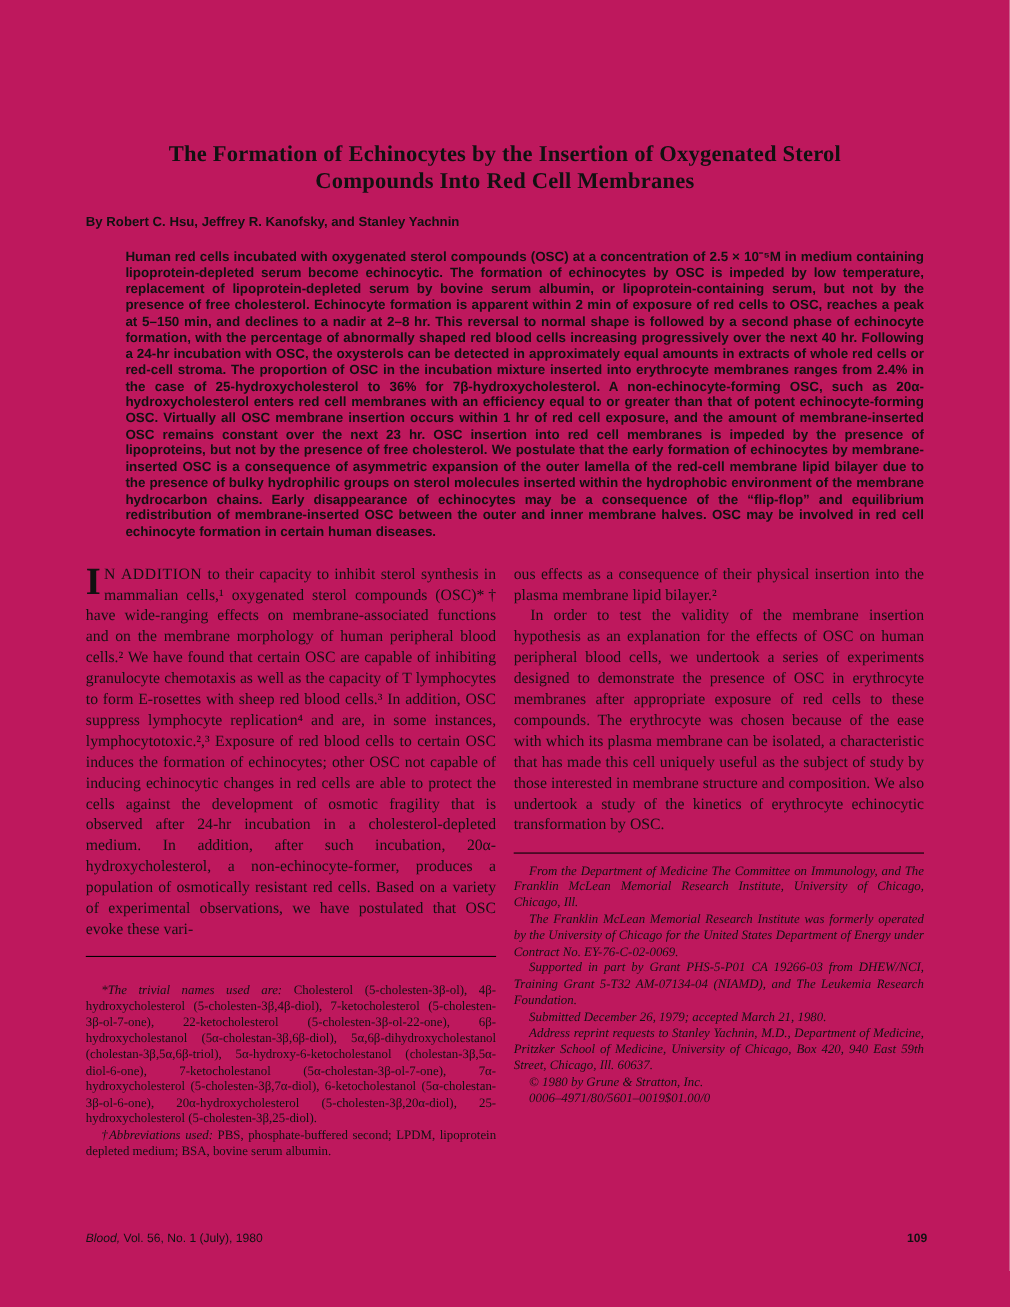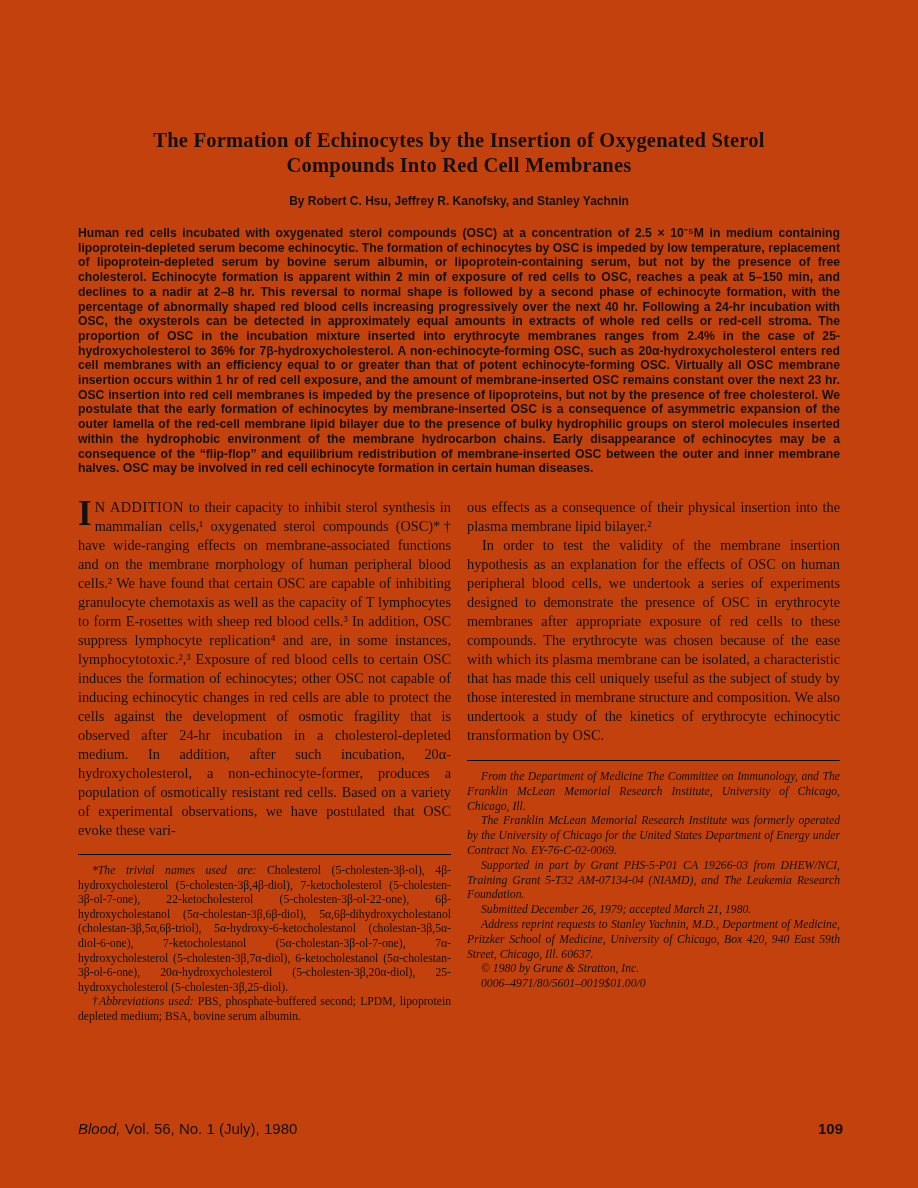--- a/index.html
+++ b/index.html
@@ -1,51 +1,51 @@
 <!DOCTYPE html>
 <html><head>
 <meta charset="utf-8">
 <style>
   html,body { margin:0; padding:0; background:#e8e8e8; }
   .page {
     position:relative;
     width:918px; height:1188px;
     margin:0 auto;
-    background:#c2410c;
+    background:#be185d;
     color:#111111;
     font-family:"Liberation Serif", serif;
     overflow:hidden;
   }
   .content {
     position:absolute;
     left:78px; top:128px;
     width:762px;
   }
   .title {
     text-align:center;
     font-weight:bold;
     font-size:20.5px;
     line-height:25px;
     letter-spacing:0.2px;
     font-family:"Liberation Serif", serif;
   }
   .byline {
     margin-top:16px;
-    text-align:center;
     font-family:"Liberation Sans", sans-serif;
     font-weight:bold;
     font-size:12px;
   }
   .abstract {
     margin-top:18px;
     font-family:"Liberation Sans", sans-serif;
     font-weight:bold;
     font-size:12.2px;
     line-height:14.7px;
     text-align:justify;
+    margin-left:36px;
   }
   .columns {
     margin-top:22px;
     display:flex;
     gap:16px;
   }
   .col { width:373px; }
   .body-text {
     font-size:14.3px;
     line-height:19px;
@@ -57,21 +57,21 @@
     float:left;
     font-size:35px;
     line-height:30px;
     font-weight:bold;
     padding:1px 3px 0 0;
   }
   .lead-caps { letter-spacing:0.5px; }
   .note-block {
     margin-top:14px;
     border-top:1px solid #000;
-    padding-top:9px;
+    padding-top:24px;
     font-size:11.7px;
     line-height:14.6px;
     text-align:justify;
   }
   .note-block p { margin:0; text-indent:14px; }
   .note-italic { font-style:italic; }
   .affil-block {
     margin-top:15px;
     border-top:1px solid #000;
     padding-top:9px;
@@ -81,21 +81,21 @@
     text-align:justify;
   }
   .affil-block p { margin:0; text-indent:14px; }
   .footer {
     position:absolute;
     left:78px; right:75px; top:1120px;
     display:flex;
     justify-content:space-between;
     align-items:center;
     font-family:"Liberation Sans", sans-serif;
-    font-size:15px;
+    font-size:11px;
   }
   .footer .journal-italic { font-style:italic; }
   .footer .pagenum { font-weight:bold; }
 </style>
 </head>
 <body>
 
 <div class="page">
   <div class="content">
 

